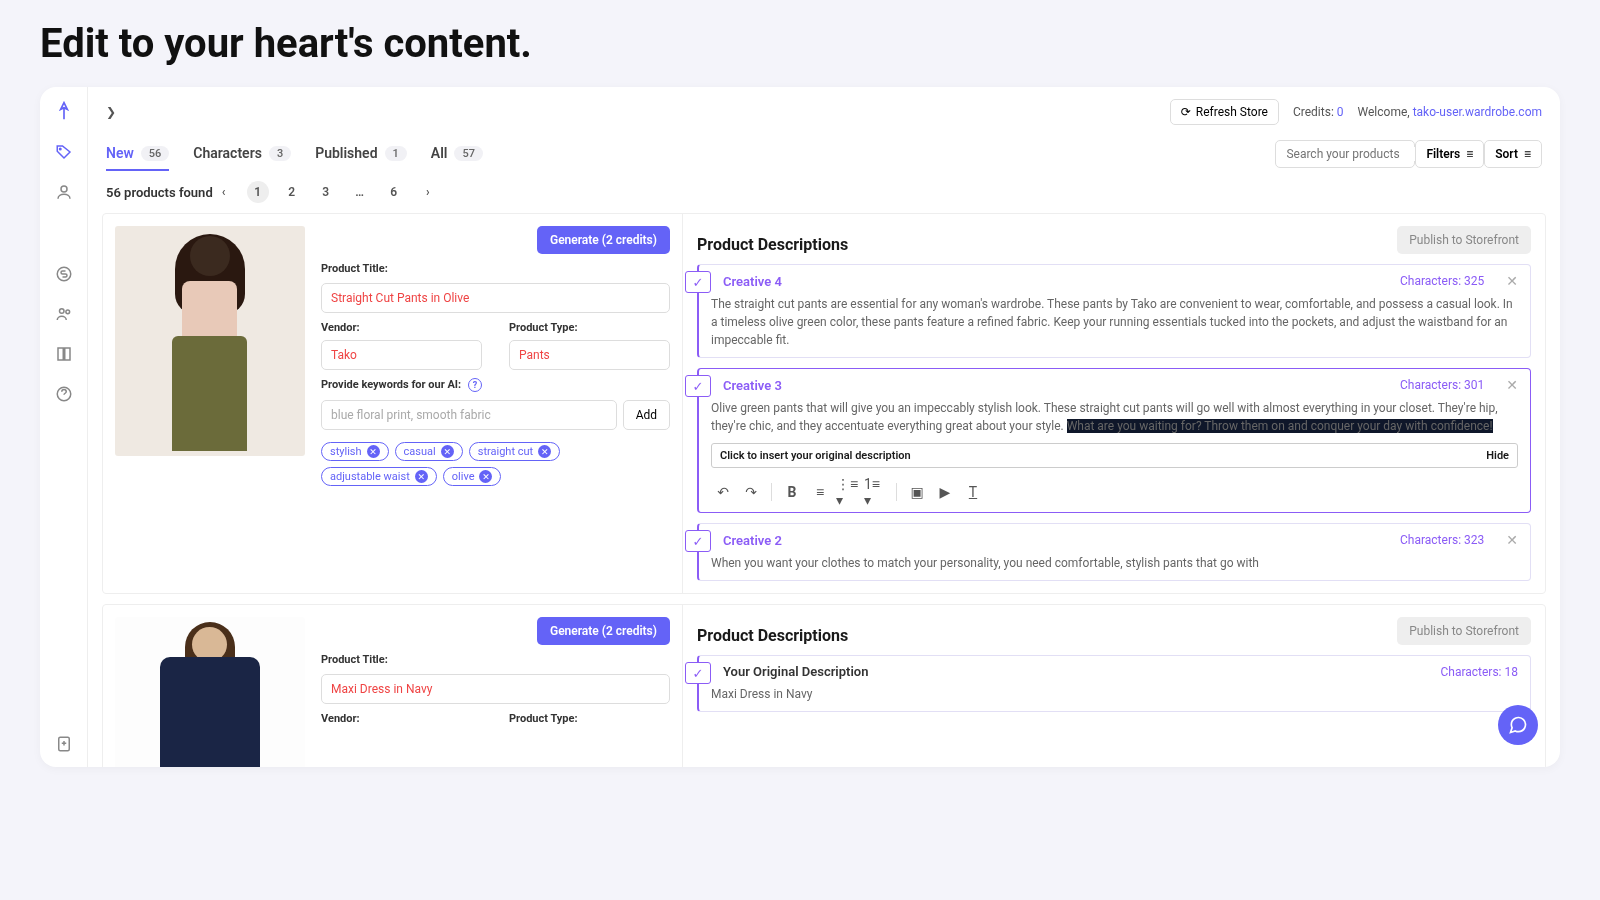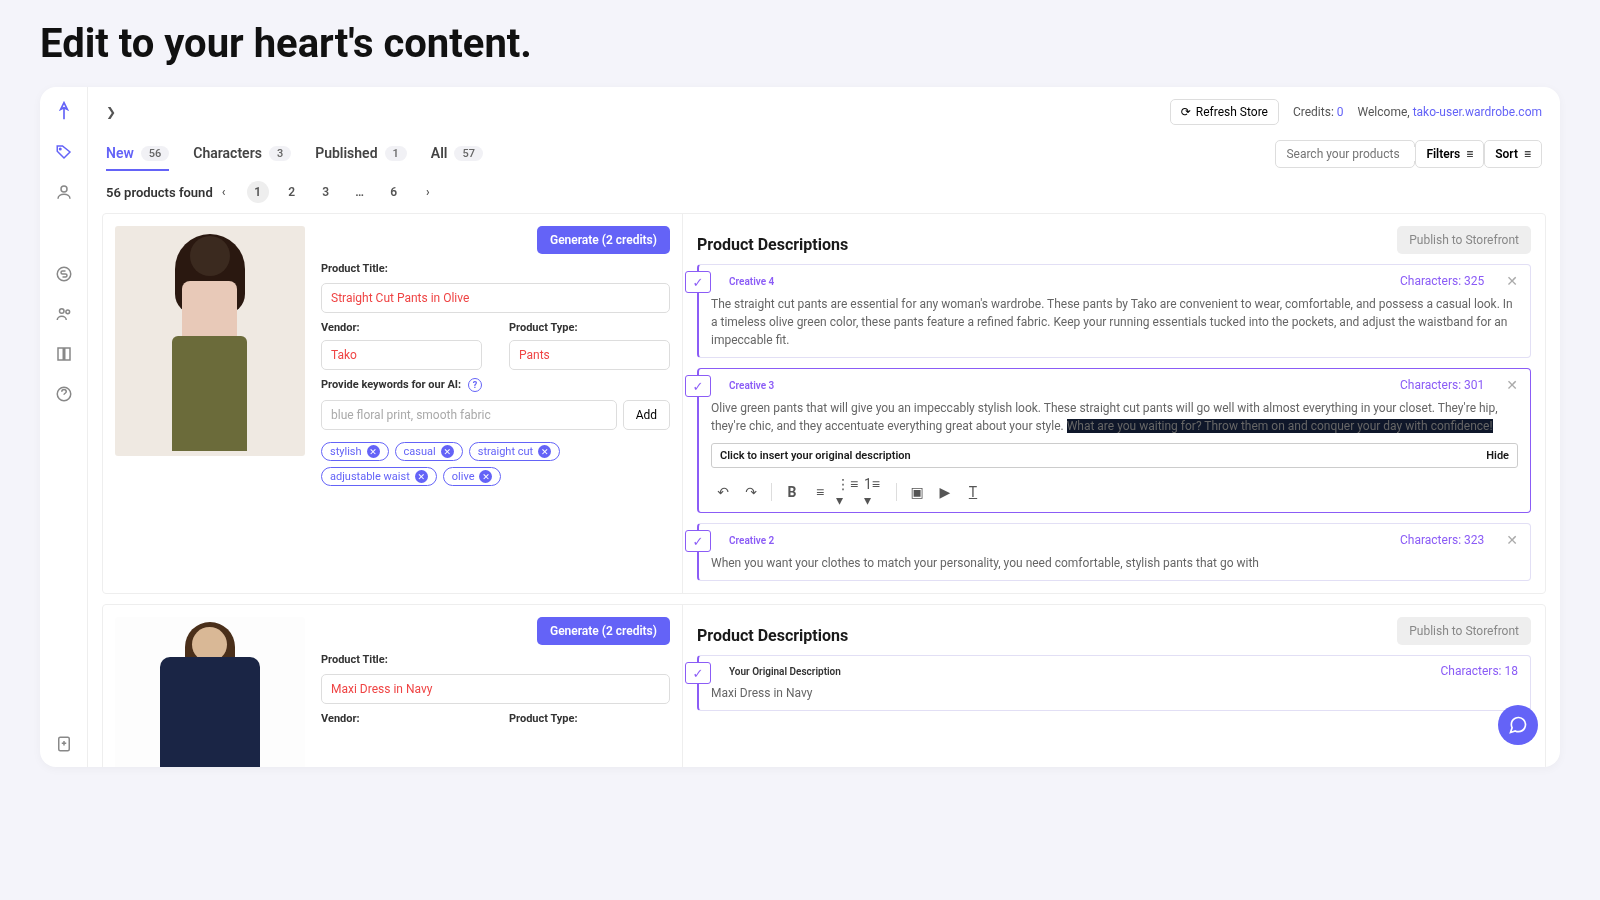--- a/index.html
+++ b/index.html
@@ -49,21 +49,21 @@
 .tag{border:1px solid #6463f7;color:#6463f7;border-radius:12px;padding:2px 8px;font-size:11px;display:flex;align-items:center;gap:5px}
 .tag .x{background:#6463f7;color:#fff;border-radius:50%;width:13px;height:13px;display:flex;align-items:center;justify-content:center;font-size:9px;cursor:pointer}
 .card-right{flex:1;padding:12px 14px;display:flex;flex-direction:column;gap:10px}
 .cr-head{display:flex;align-items:flex-end}
 .cr-head h3{font-size:16px;font-weight:700;flex:1}
 .pub-btn{background:#eee;color:#888;border:0;border-radius:5px;padding:7px 12px;font-size:12px;cursor:pointer}
 .creative{border:1px solid #e2dff5;border-left:2px solid #8b5cf6;border-radius:4px;position:relative;padding:8px 12px}
 .creative.active{border:1px solid #8b5cf6;border-left:2px solid #8b5cf6}
 .creative .chead{display:flex;align-items:center;gap:12px;margin-bottom:6px}
 .check-badge{position:absolute;left:-1px;top:6px;background:#fff;border:1px solid #8b5cf6;border-radius:3px;width:26px;height:22px;display:flex;align-items:center;justify-content:center;color:#8b5cf6;font-size:13px;transform:translateX(-13px)}
-.cname{color:#8b5cf6;font-weight:600;font-size:10px;margin-left:18px}
+.cname{color:#8b5cf6;font-weight:600;font-size:13px;margin-left:12px}
 .cname.plain{color:#333}
 .ccount{margin-left:auto;color:#8b5cf6;font-size:12px}
 .cdel{color:#aaa;cursor:pointer;margin-left:10px;font-size:14px}
 .ctext{font-size:12px;color:#666;line-height:1.5}
 .ctext .hl{background:#0f172a}
 .insert-bar{border:1px solid #ccc;border-radius:3px;padding:5px 8px;margin-top:8px;display:flex;font-size:11px;font-weight:600}
 .insert-bar .grow{flex:1}
 .toolbar{display:flex;align-items:center;gap:4px;margin-top:6px;padding-top:6px}
 .tbtn{width:24px;height:24px;display:flex;align-items:center;justify-content:center;color:#555;cursor:pointer;font-size:14px}
 .tsep{width:1px;height:18px;background:#ddd;margin:0 4px}

